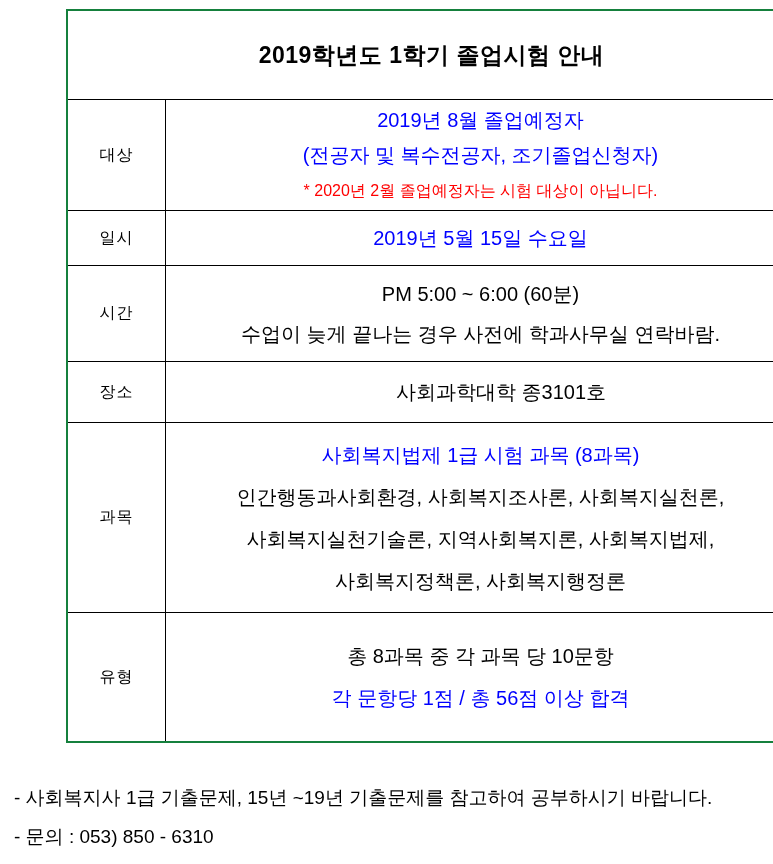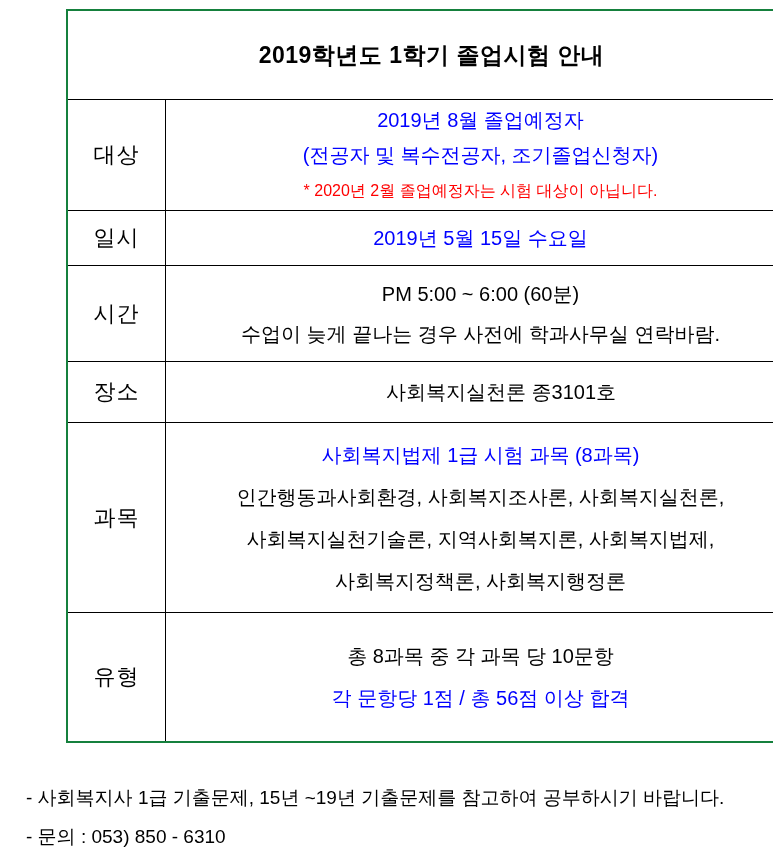--- a/index.html
+++ b/index.html
@@ -43,21 +43,21 @@
     font-weight: bold;
     letter-spacing: 0.5px;
   }
   .label-cell {
     width: 97px;
     flex: 0 0 97px;
     border-right: 1px solid #000000;
     display: flex;
     align-items: center;
     justify-content: center;
-    font-size: 22px;
+    font-size: 16px;
     letter-spacing: 1px;
   }
   .content-cell {
     flex: 1;
     display: flex;
     flex-direction: column;
     align-items: center;
     justify-content: center;
     font-size: 20px;
     text-align: center;
@@ -70,21 +70,20 @@
   .note-line { font-size: 16px; line-height: 33px; }
   .footer-notes {
     position: absolute;
     left: 14px;
     top: 778px;
     font-size: 19px;
   }
   .footer-line {
     line-height: 39px;
     white-space: nowrap;
-    margin-left: 12px;
   }
 </style>
 </head>
 <body>
 
 <div class="page">
 
   <div class="notice-table">
 
     <div class="row r-title">
@@ -111,21 +110,21 @@
       <div class="label-cell">시간</div>
       <div class="content-cell">
         <div class="line">PM 5:00 ~ 6:00 (60분)</div>
         <div class="line">수업이 늦게 끝나는 경우 사전에 학과사무실 연락바람.</div>
       </div>
     </div>
 
     <div class="row r-place">
       <div class="label-cell">장소</div>
       <div class="content-cell">
-        <div class="line">사회복지실천론 종3101호</div>
+        <div class="line">사회과학대학 종3101호</div>
       </div>
     </div>
 
     <div class="row r-subjects">
       <div class="label-cell">과목</div>
       <div class="content-cell">
         <div class="line text-blue">사회복지법제 1급 시험 과목 (8과목)</div>
         <div class="line">인간행동과사회환경, 사회복지조사론, 사회복지실천론,</div>
         <div class="line">사회복지실천기술론, 지역사회복지론, 사회복지법제,</div>
         <div class="line">사회복지정책론, 사회복지행정론</div>

